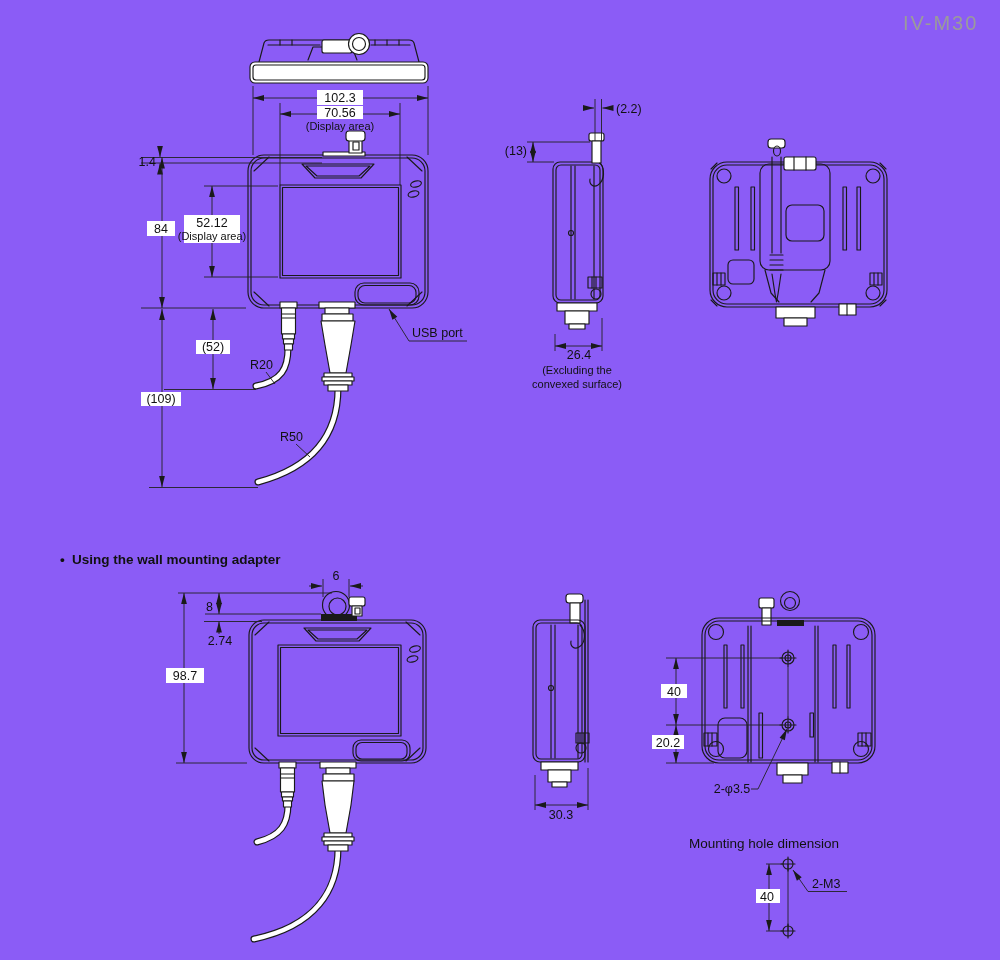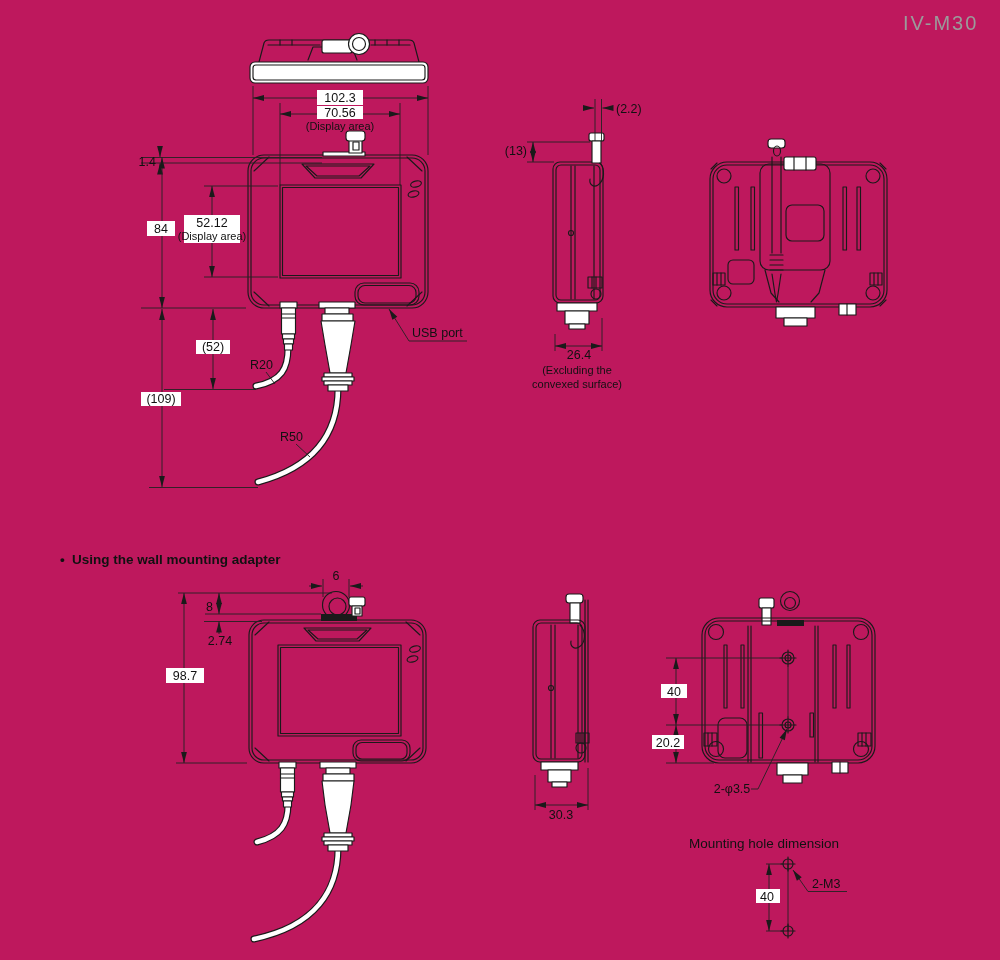--- a/index.html
+++ b/index.html
@@ -1,16 +1,16 @@
 <!DOCTYPE html>
 <html><head>
 <meta charset="utf-8">
 <style>
   html,body{margin:0;padding:0;background:#fff}
-  .page{position:relative;width:1000px;height:960px;background:#be185d;overflow:hidden}
+  .page{position:relative;width:1000px;height:960px;background:#8b5cf6;overflow:hidden}
   svg{position:absolute;left:0;top:0}
   svg text{font-family:"Liberation Sans",sans-serif;fill:#111}
   .dim{font-size:12.5px}
   .note{font-size:11px}
   .hdg{font-size:13.5px;font-weight:bold}
   .ttl{font-size:13.5px}
   .brand{font-size:20px;fill:#9b9b9b;letter-spacing:2px}
   .o{fill:none;stroke:#1a1a1a;stroke-width:1.15;stroke-linejoin:round;stroke-linecap:round}
   .w{fill:#fff;stroke:#1a1a1a;stroke-width:1.15;stroke-linejoin:round}
   .d{fill:none;stroke:#222;stroke-width:0.9}

